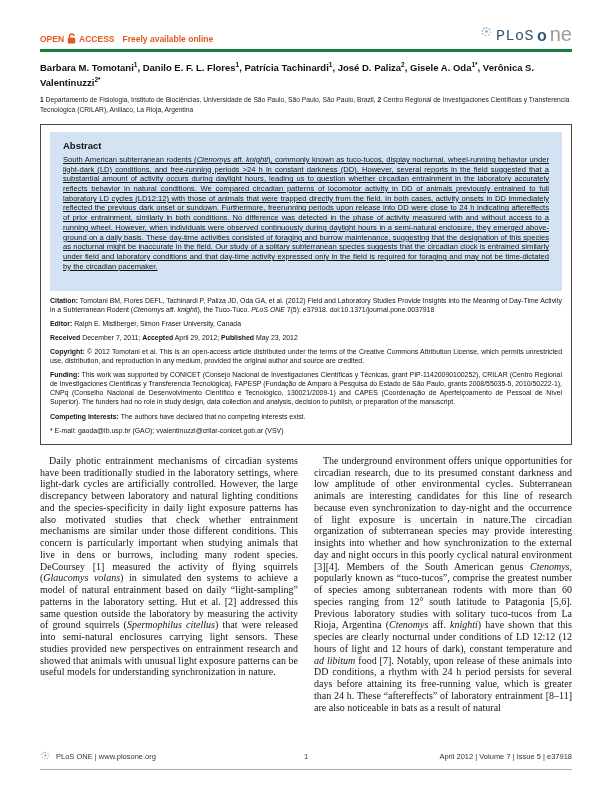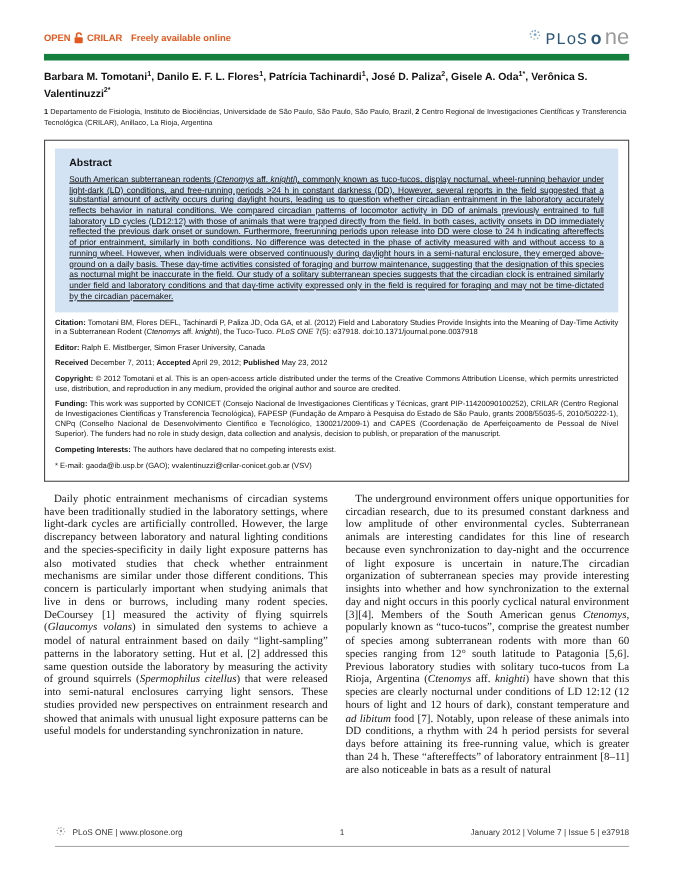--- a/index.html
+++ b/index.html
@@ -1,74 +1,74 @@
 <!DOCTYPE html>
 <html><head>
 <meta charset="utf-8">
 <style>
   html,body{margin:0;padding:0;background:#e8e8e8;}
   .page{width:612px;height:790px;background:#fff;position:relative;box-sizing:border-box;
         padding:0 40px;margin:0 auto;font-family:"Liberation Sans",sans-serif;color:#111;overflow:hidden;}
   
-  .header{display:flex;justify-content:space-between;
-          padding-top:24px;padding-bottom:5px;border-bottom:6px solid #15803d;}
+  .header{display:flex;justify-content:space-between;align-items:flex-end;
+          padding-top:24px;padding-bottom:5px;border-bottom:3px solid #15803d;}
   .oa{color:#e4581f;font-weight:bold;font-size:8.5px;display:flex;align-items:center;gap:3px;}
   .oa .tagline{margin-left:5px;}
   .lock{display:inline-flex;}
   .brand{display:flex;align-items:flex-end;gap:3px;line-height:1;}
   .swirl{display:inline-flex;margin-bottom:6px;}
   .plos{font-family:Liberation Mono, monospace;font-size:15px;color:#2e5876;letter-spacing:.5px;}
   .one-o{font-size:16px;font-weight:bold;color:#2e5876;font-family:"Liberation Sans",sans-serif;}
   .one-ne{font-size:20px;color:#9a9a9a;font-family:"Liberation Sans",sans-serif;}
   
   .title{font-size:19px;line-height:1.16;font-weight:bold;color:#0d0d0d;margin:13px 0 0 0;letter-spacing:-.2px;}
   .title i{font-style:italic;}
   .authors{font-size:9.5px;font-weight:bold;margin:9px 0 0 0;line-height:1.55;}
   .authors sup{font-size:6.5px;vertical-align:super;line-height:0;}
   .affil{font-size:6.7px;margin:5px 0 0 0;line-height:1.45;color:#1c1c1c;}
   .affil b{font-weight:bold;}
   
   .metabox{border:1px solid #4a4a4a;margin-top:9px;padding:7px 9px 4px 9px;}
-  .abstract{background:#d3e3f3;padding:8px 13px 9px 13px;}
+  .abstract{background:#d3e3f3;padding:8px 13px 19px 13px;}
   .abstract h2{font-size:9.5px;margin:0 0 4px 0;}
   .abstract-text{font-size:7.6px;line-height:1.28;text-align:justify;margin:0;text-decoration:underline;}
   .abstract-text i{font-style:italic;}
   .meta{font-size:6.9px;line-height:1.32;text-align:justify;margin:5px 0;}
   .meta b{font-weight:bold;}
   .meta i{font-style:italic;}
   
   .columns{display:flex;gap:16px;margin-top:10px;}
   .col{flex:1;min-width:0;}
   .col h3{font-size:10px;margin:0 0 7px 0;font-family:"Liberation Sans",sans-serif;}
   .body-text{font-family:"Liberation Serif",serif;font-size:10px;line-height:1.175;
              text-align:justify;margin:0;color:#151515;}
   .indent{text-indent:9px;}
   .body-text i{font-style:italic;}
   
-  .footer{position:absolute;left:50px;right:40px;bottom:20px;background:#fff;
+  .footer{position:absolute;left:40px;right:40px;bottom:20px;background:#fff;
           display:flex;justify-content:space-between;align-items:center;
           font-size:7.5px;color:#333;padding:4px 0 6px 0;border-bottom:1px solid #aaa;}
   .f-left{display:flex;align-items:center;gap:5px;}
   .f-page{position:absolute;left:50%;transform:translateX(-50%);}
 </style>
 </head>
 <body>
 
 <div class="page">
 
   <div class="header">
     <div class="oa">
       <span>OPEN</span>
       <span class="lock">
         <svg width="9" height="11" viewBox="0 0 9 11">
           <path d="M2.6 5V3.1a2.1 2.1 0 0 1 4.2 0" fill="none" stroke="#e4581f" stroke-width="1.5"></path>
           <rect x="0.8" y="4.8" width="7.4" height="5.6" rx="1" fill="#e4581f"></rect>
         </svg>
       </span>
-      <span>CRILAR</span>
+      <span>ACCESS</span>
       <span class="tagline">Freely available online</span>
     </div>
     <div class="brand">
       <span class="swirl">
         <svg width="13" height="13" viewBox="0 0 20 20">
           <g fill="#7fa6c4">
             <circle cx="10" cy="10" r="2"></circle>
             <circle cx="10" cy="4.5" r="1.3"></circle>
               <circle cx="14.5" cy="6.5" r="1.3"></circle>
             <circle cx="16" cy="11" r="1.1"></circle>
@@ -134,16 +134,16 @@
             <circle cx="8.5" cy="16" r="1"></circle>
               <circle cx="4.5" cy="13.5" r="1"></circle>
             <circle cx="3.5" cy="9" r="1.1"></circle>
               <circle cx="6" cy="5.5" r="1.2"></circle>
           </g>
         </svg>
       </span>
       <span>PLoS ONE | www.plosone.org</span>
     </div>
     <span class="f-page">1</span>
-    <span class="f-right">January 2012 | Volume 7 | Issue 5 | e37918</span>
+    <span class="f-right">April 2012 | Volume 7 | Issue 5 | e37918</span>
   </div>
 
 </div>
 
 </body></html>

